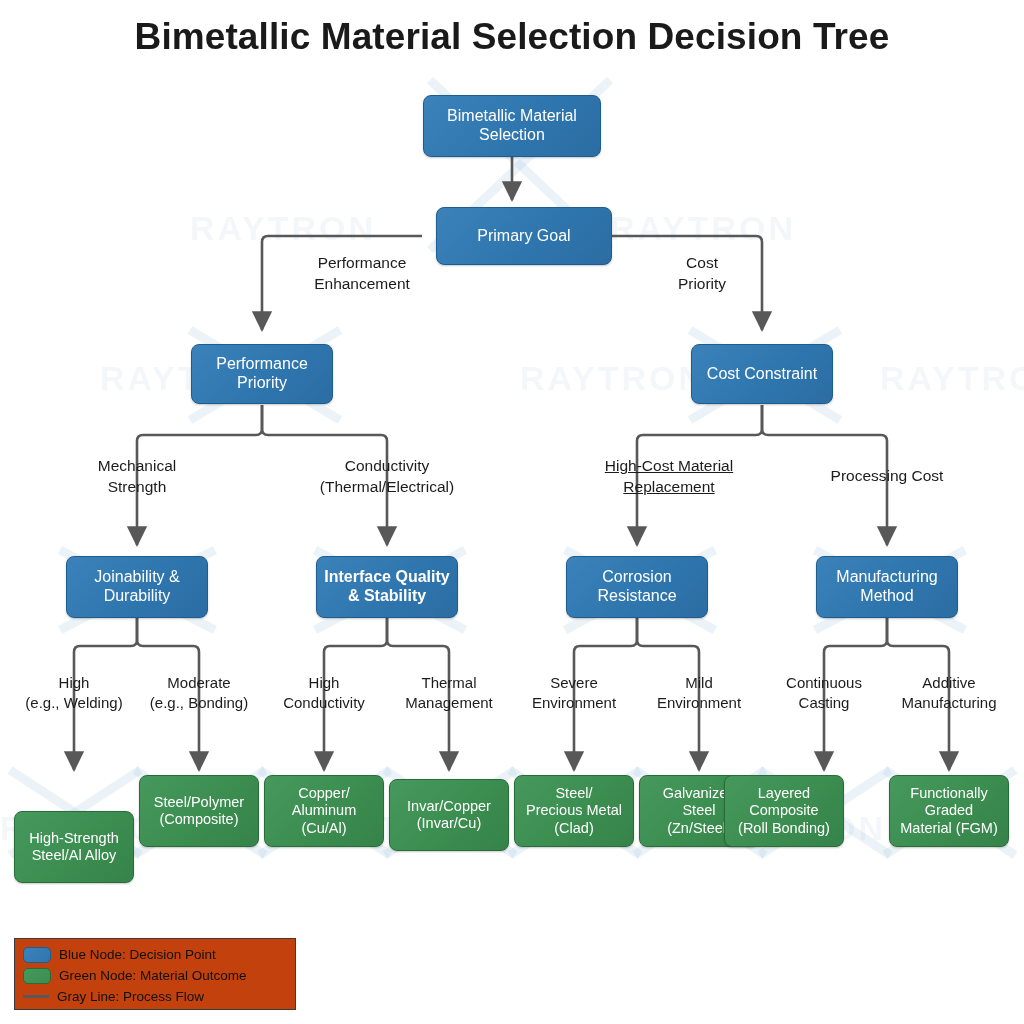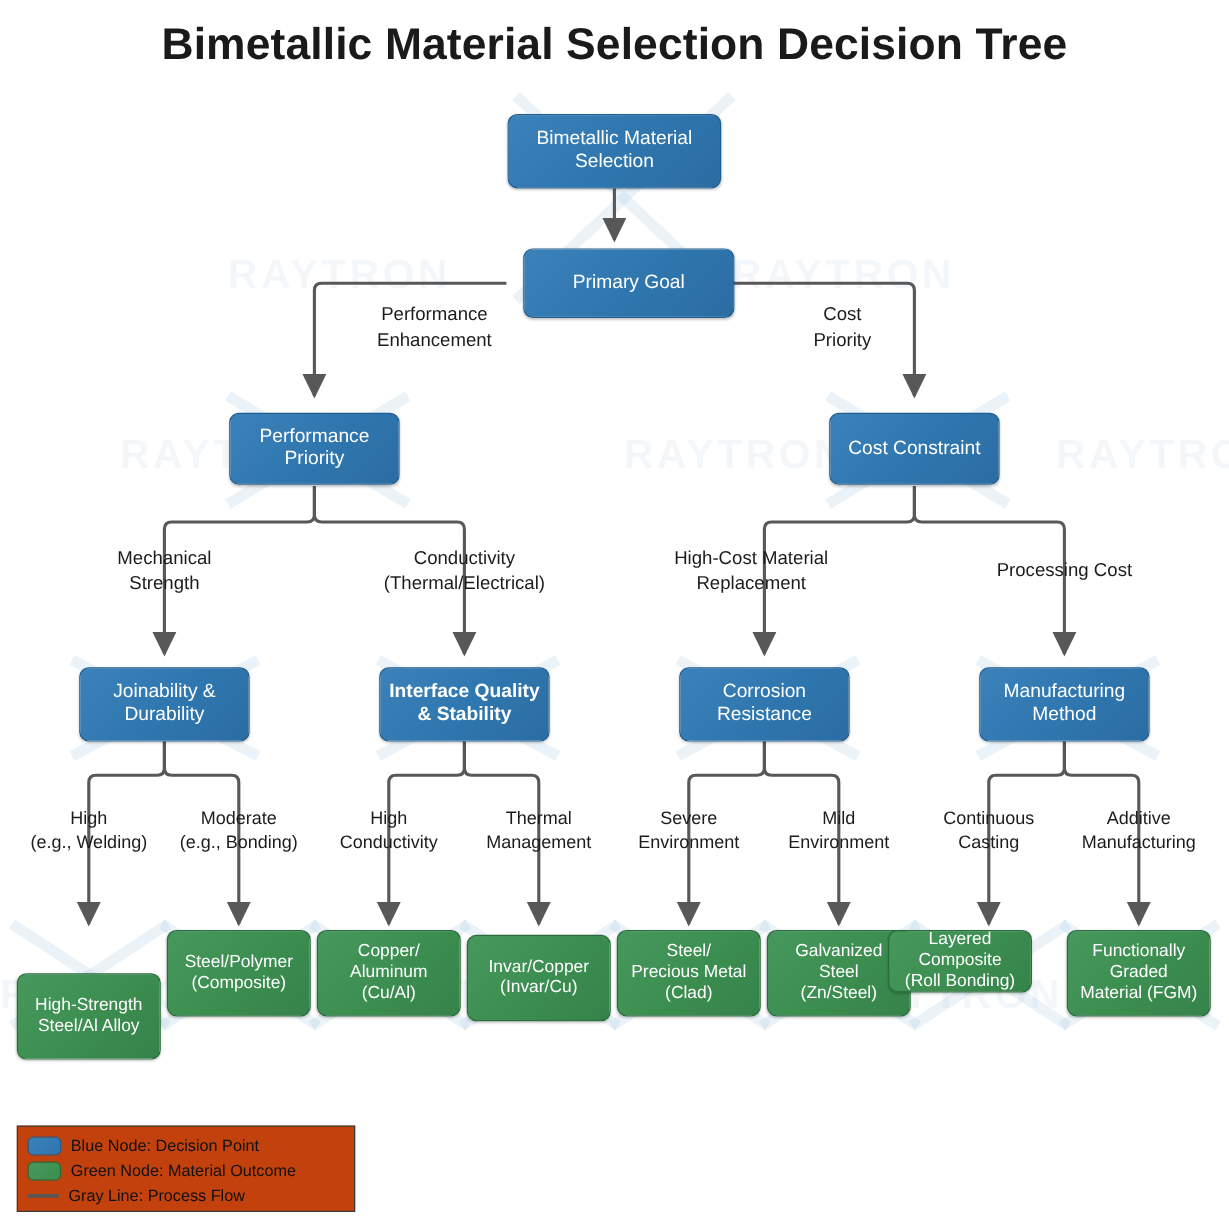--- a/index.html
+++ b/index.html
@@ -189,21 +189,21 @@
 Priority</div>
 
   <div class="node blue" style="left:191px;top:344px;width:142px;height:60px;">Performance
 Priority</div>
   <div class="node blue" style="left:691px;top:344px;width:142px;height:60px;">Cost Constraint</div>
 
   <div class="elabel lvl2" style="left:47px;top:456px;width:180px;">Mechanical
 Strength</div>
   <div class="elabel lvl2" style="left:292px;top:456px;width:190px;">Conductivity
 (Thermal/Electrical)</div>
-  <div class="elabel lvl2" style="left:531px;top:456px;width:190px;">High-Cost Material
+  <div class="elabel lvl2" style="left:574px;top:456px;width:190px;text-decoration:underline;">High-Cost Material
 Replacement</div>
   <div class="elabel lvl2" style="left:797px;top:466px;width:180px;">Processing Cost</div>
 
   <div class="node blue" style="left:66px;top:556px;width:142px;height:62px;">Joinability &amp;
 Durability</div>
   <div class="node blue" style="left:316px;top:556px;width:142px;height:62px;font-weight:bold;">Interface Quality
 &amp; Stability</div>
   <div class="node blue" style="left:566px;top:556px;width:142px;height:62px;">Corrosion
 Resistance</div>
   <div class="node blue" style="left:816px;top:556px;width:142px;height:62px;">Manufacturing
@@ -234,21 +234,21 @@
 Aluminum
 (Cu/Al)</div>
   <div class="node green" style="left:389px;top:779px;width:120px;height:72px;">Invar/Copper
 (Invar/Cu)</div>
   <div class="node green" style="left:514px;top:775px;width:120px;height:72px;">Steel/
 Precious Metal
 (Clad)</div>
   <div class="node green" style="left:639px;top:775px;width:120px;height:72px;">Galvanized
 Steel
 (Zn/Steel)</div>
-  <div class="node green" style="left:740px;top:775px;width:120px;height:52px;">Layered
+  <div class="node green" style="left:724px;top:775px;width:120px;height:72px;">Layered
 Composite
 (Roll Bonding)</div>
   <div class="node green" style="left:889px;top:775px;width:120px;height:72px;">Functionally
 Graded
 Material (FGM)</div>
 
   <div id="legend">
     <div class="legend-row">
       <span class="swatch blue"></span>
       <span>Blue Node: Decision Point</span>

